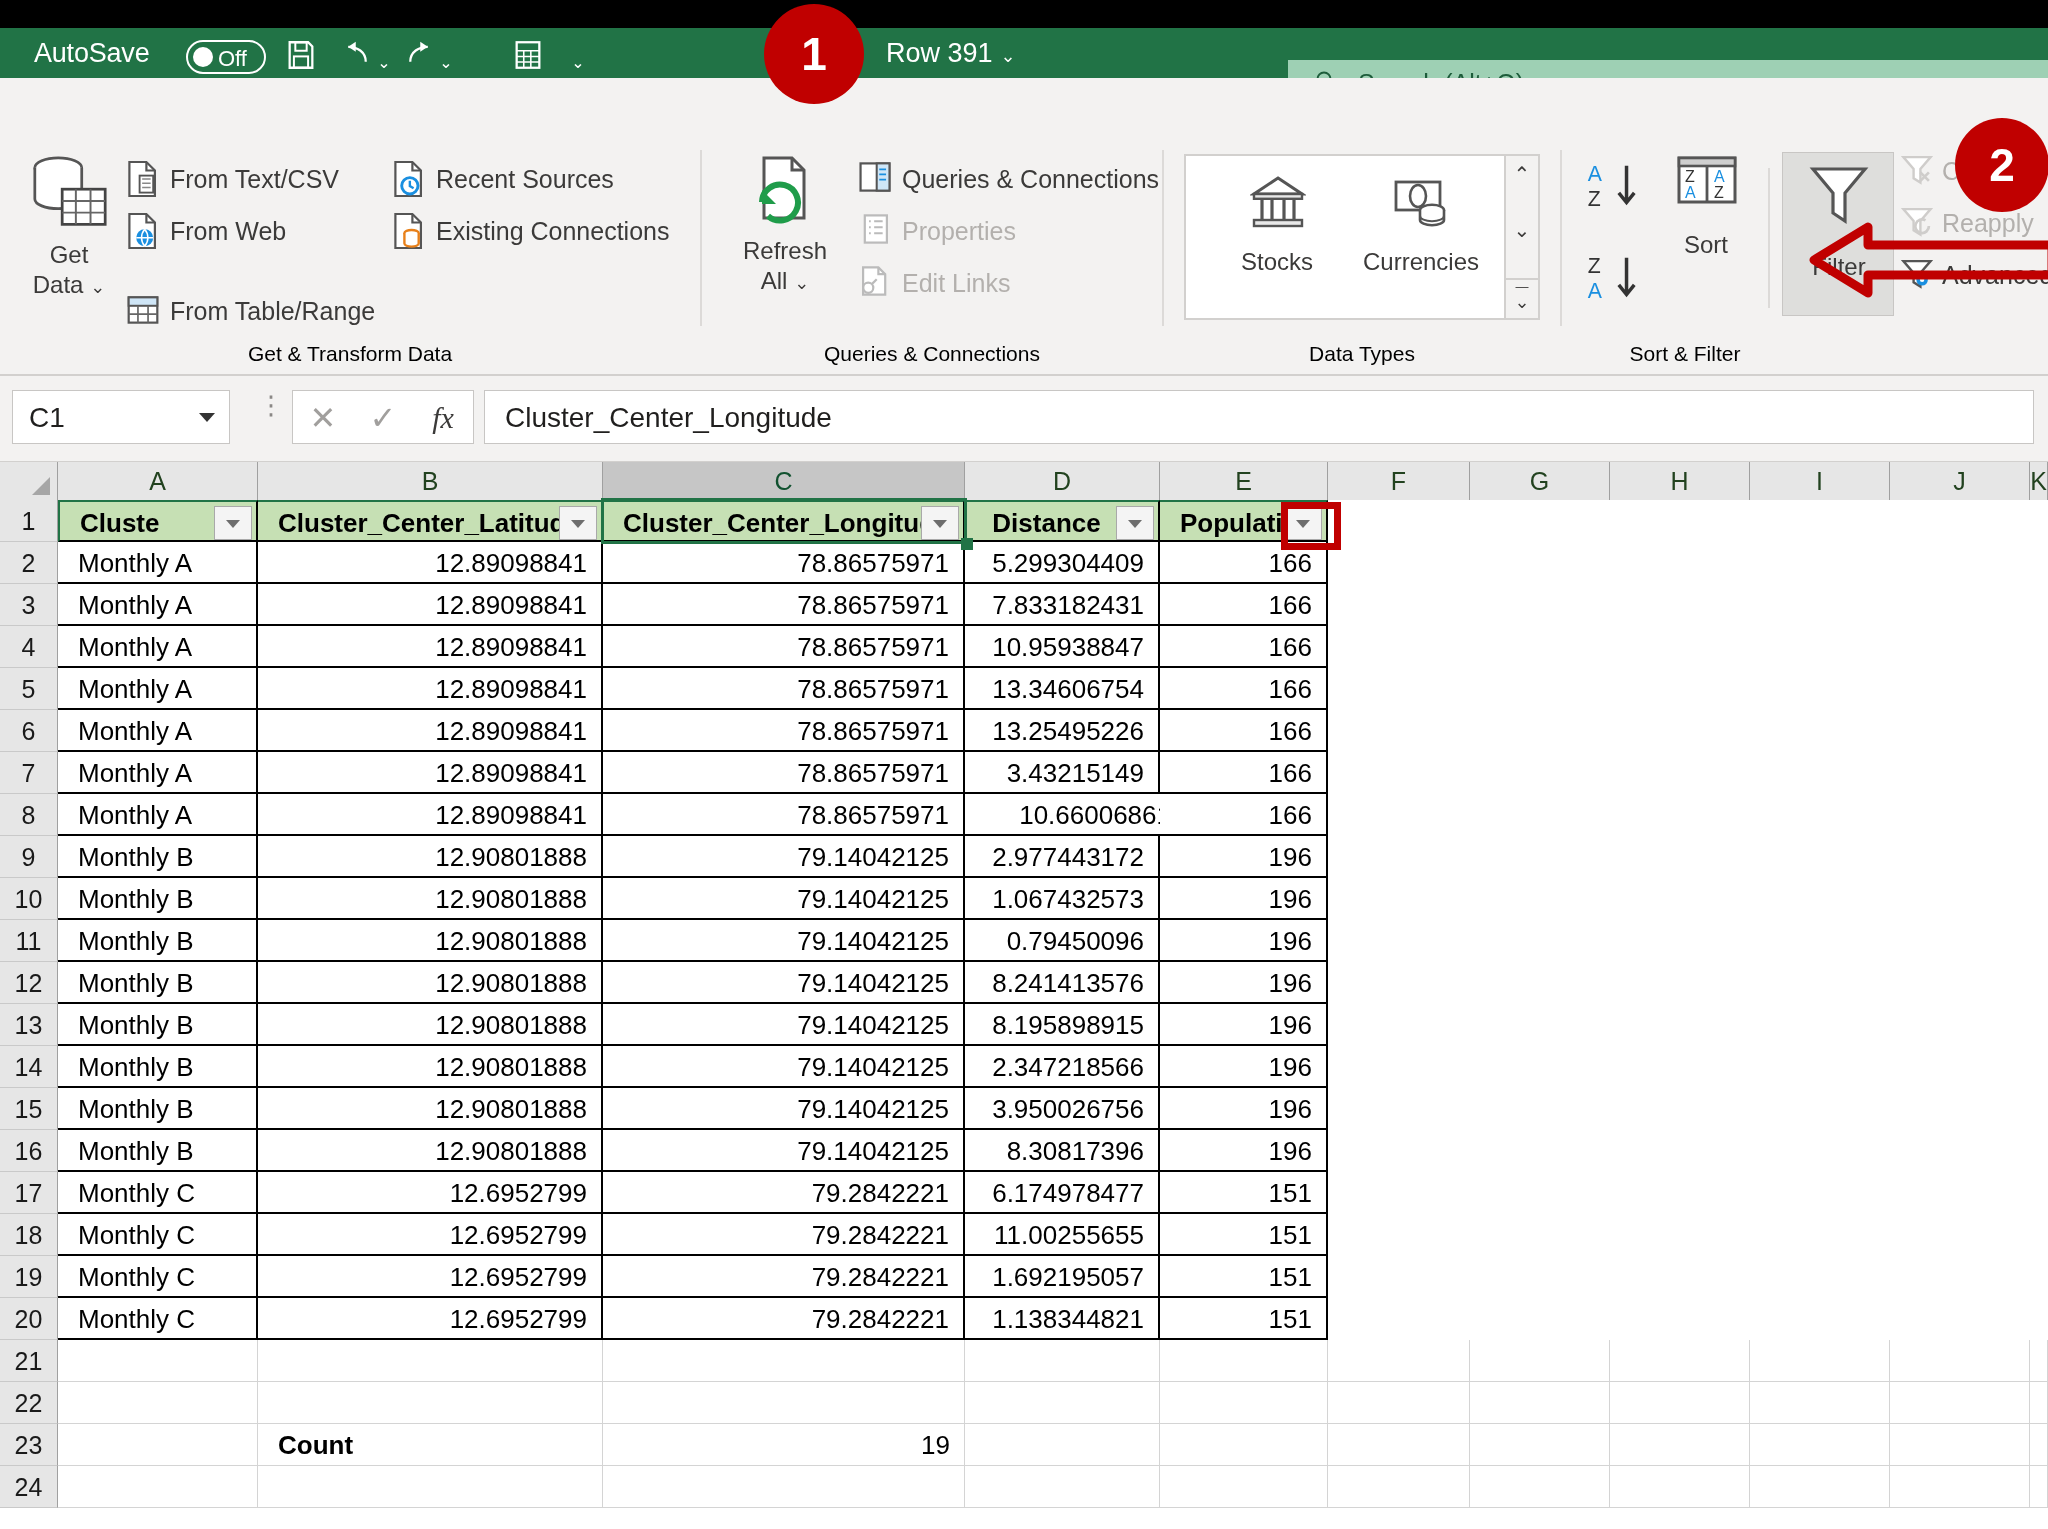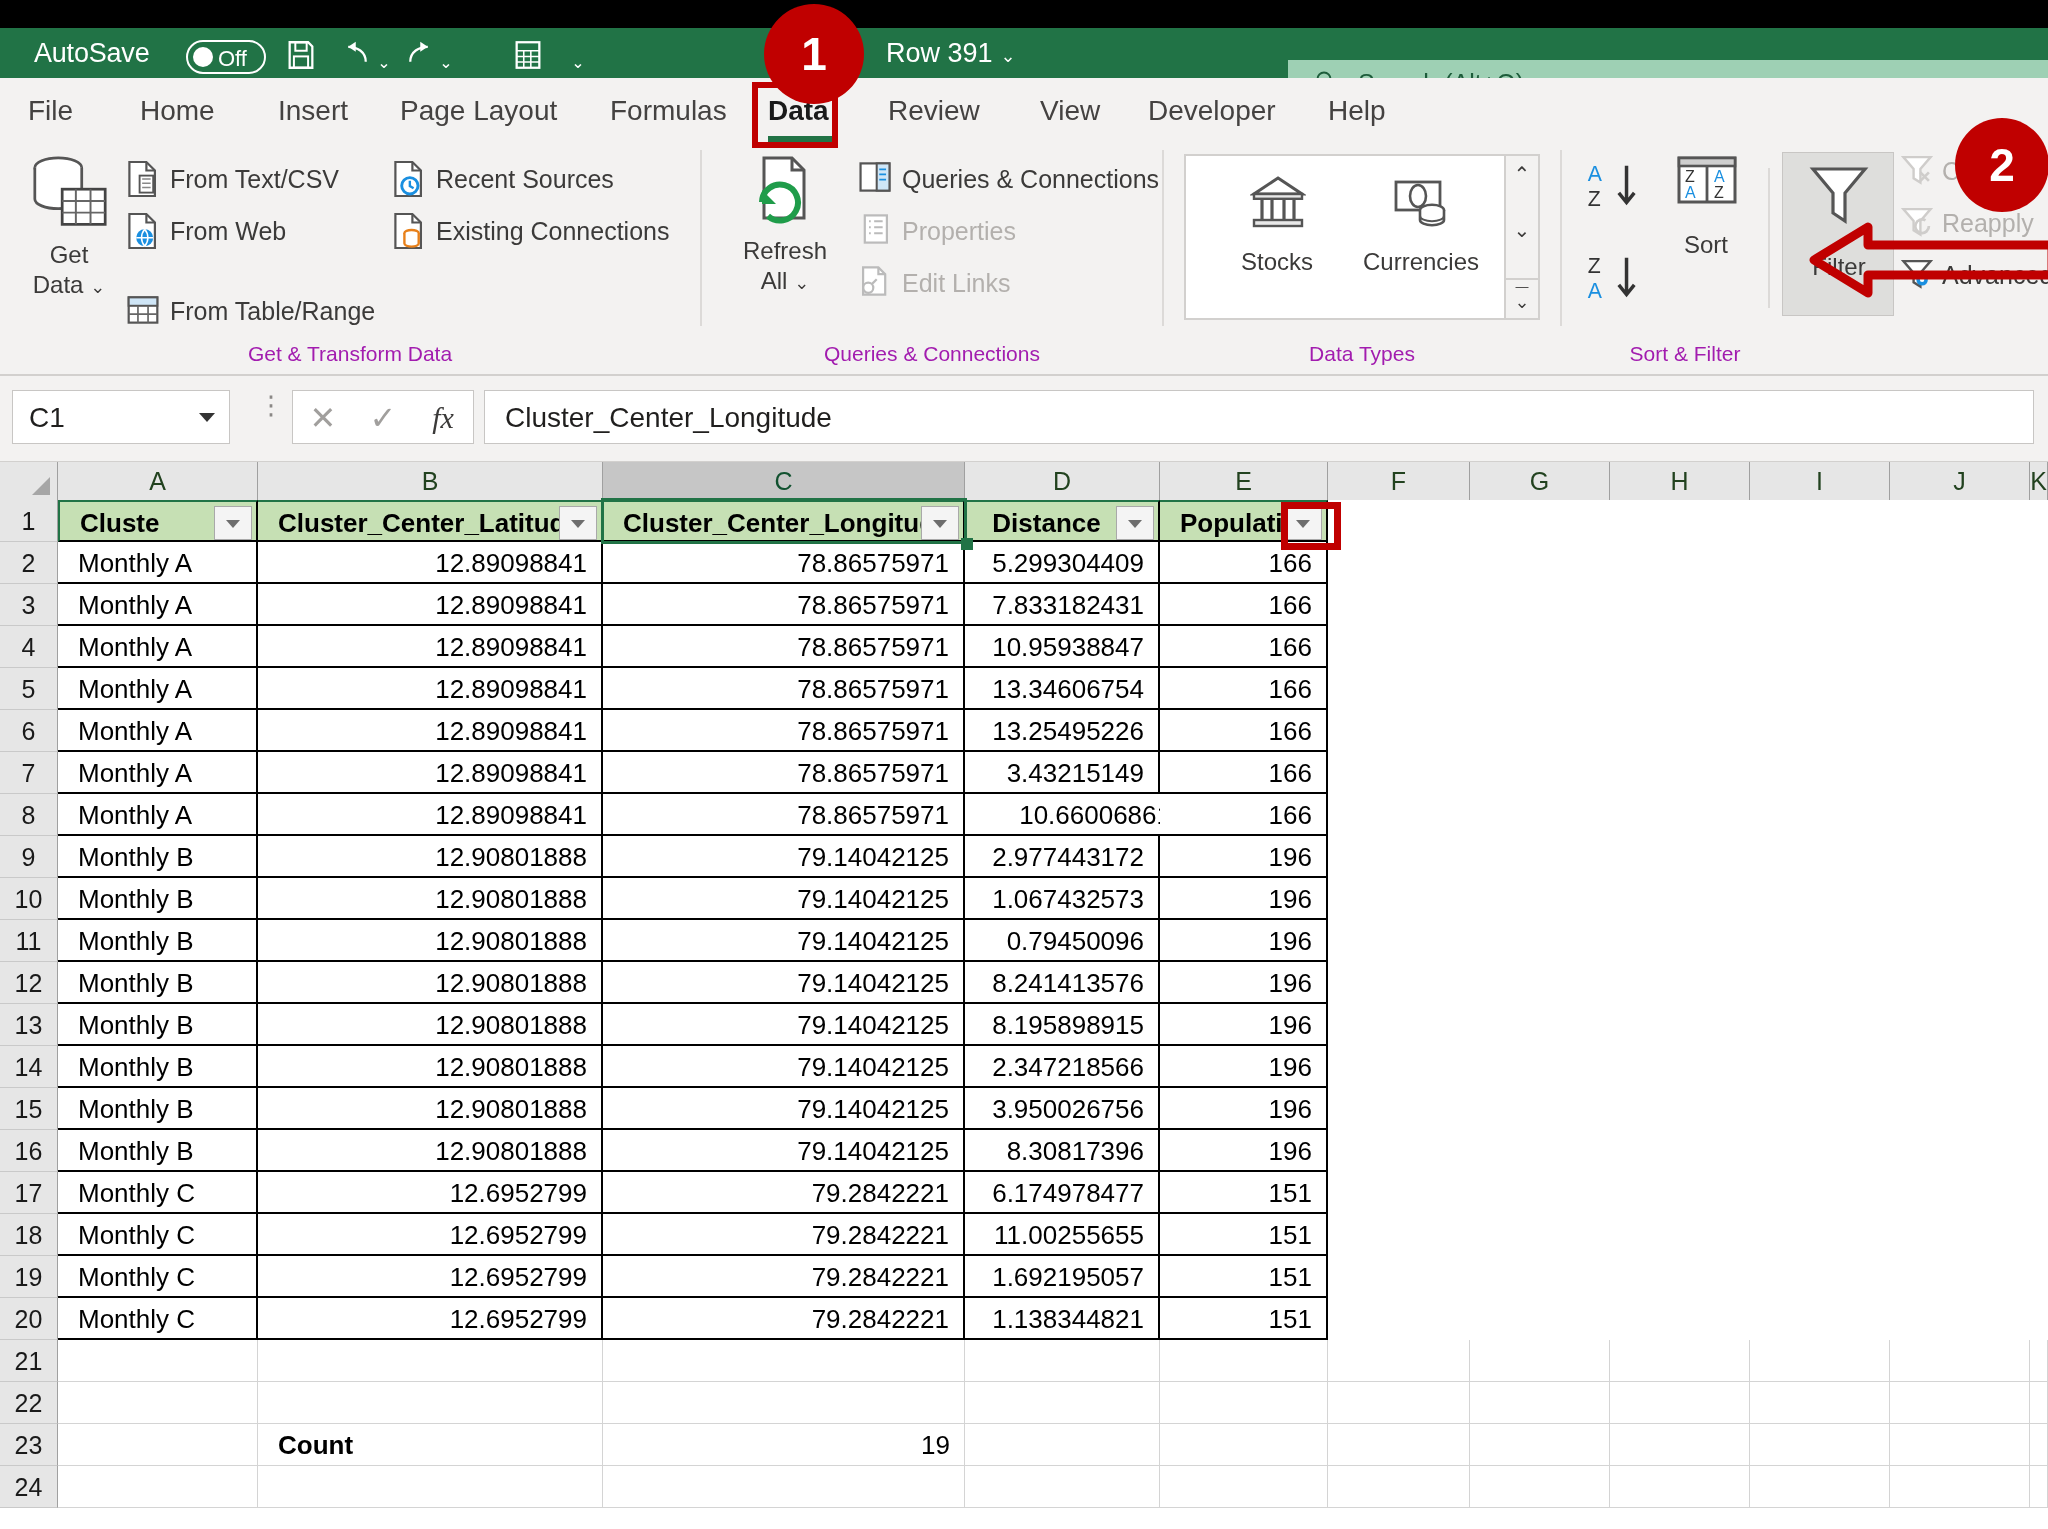--- a/index.html
+++ b/index.html
@@ -87,21 +87,21 @@
   .tab.active { color: #1a1a1a; font-weight: 600; }
   .tab-redbox {
     position: absolute; left: 752px; top: 4px; width: 86px; height: 66px;
     border: 6px solid #c00000;
   }
 
   
   .grp { position: absolute; top: 62px; height: 234px; }
   .grp-label {
     position: absolute; bottom: 8px; left: 0; width: 100%;
-    text-align: center; font-size: 21px; color: #a21caf;
+    text-align: center; font-size: 21px; color: #000000;
   }
   .grp-div {
     position: absolute; top: 72px; width: 2px; height: 176px;
     background: #dcdad8;
   }
 
   .bigbtn {
     position: absolute; text-align: center; font-size: 24px; color: #3b3a39;
     line-height: 1.1;
   }
@@ -287,34 +287,20 @@
           <circle cx="10" cy="10" r="6.5" fill="none" stroke="#1d5c3a" stroke-width="2"></circle>
           <path d="M15 15 L21 21" stroke="#1d5c3a" stroke-width="2.4"></path>
         </svg>
     </span>
     <span class="search-ph">Search (Alt+Q)</span>
   </div>
 </div>
 
 <div class="ribbon">
 
-  <div class="tabstrip">
-    <div class="tab" style="left:28px">File</div>
-    <div class="tab" style="left:140px">Home</div>
-    <div class="tab" style="left:278px">Insert</div>
-    <div class="tab" style="left:400px">Page Layout</div>
-    <div class="tab" style="left:610px">Formulas</div>
-    <div class="tab active" style="left:768px">Data</div>
-    <div class="tab" style="left:888px">Review</div>
-    <div class="tab" style="left:1040px">View</div>
-    <div class="tab" style="left:1148px">Developer</div>
-    <div class="tab" style="left:1328px">Help</div>
-    <div style="position:absolute;left:768px;top:58px;width:64px;height:6px;background:#217346"></div>
-    <div class="tab-redbox"></div>
-  </div>
 
   <div class="grp" style="left:0; width:700px;">
     <div class="bigbtn" style="left:14px; top:14px; width:110px;">
       <span class="ico" style="left:16px; top:0px;">
         <svg width="80" height="86" viewBox="0 0 40 44">
           <ellipse cx="14" cy="7" rx="12" ry="5" fill="#fff" stroke="#555" stroke-width="1.4"></ellipse>
           <path d="M2 7 v16 a12 5 0 0 0 24 0 V7" fill="#fff" stroke="#555" stroke-width="1.4"></path>
           <rect x="16" y="18" width="22" height="18" fill="#fff" stroke="#444" stroke-width="1.4"></rect>
           <path d="M16 24h22M16 30h22M23 18v18M30.5 18v18" stroke="#666" stroke-width="1"></path>
         </svg>

